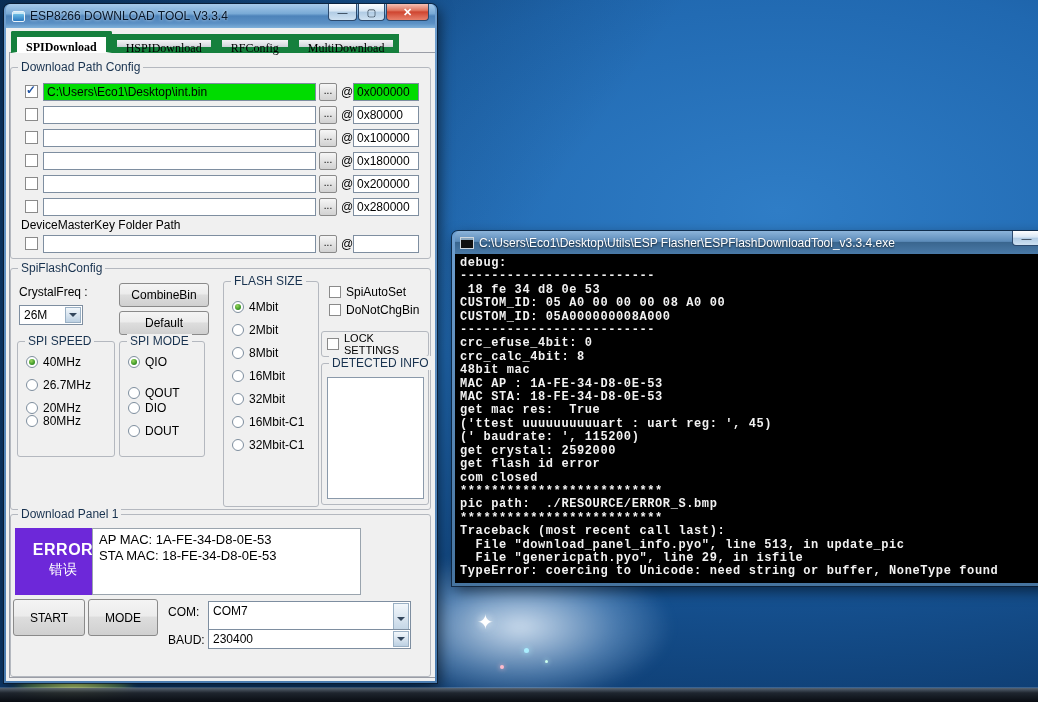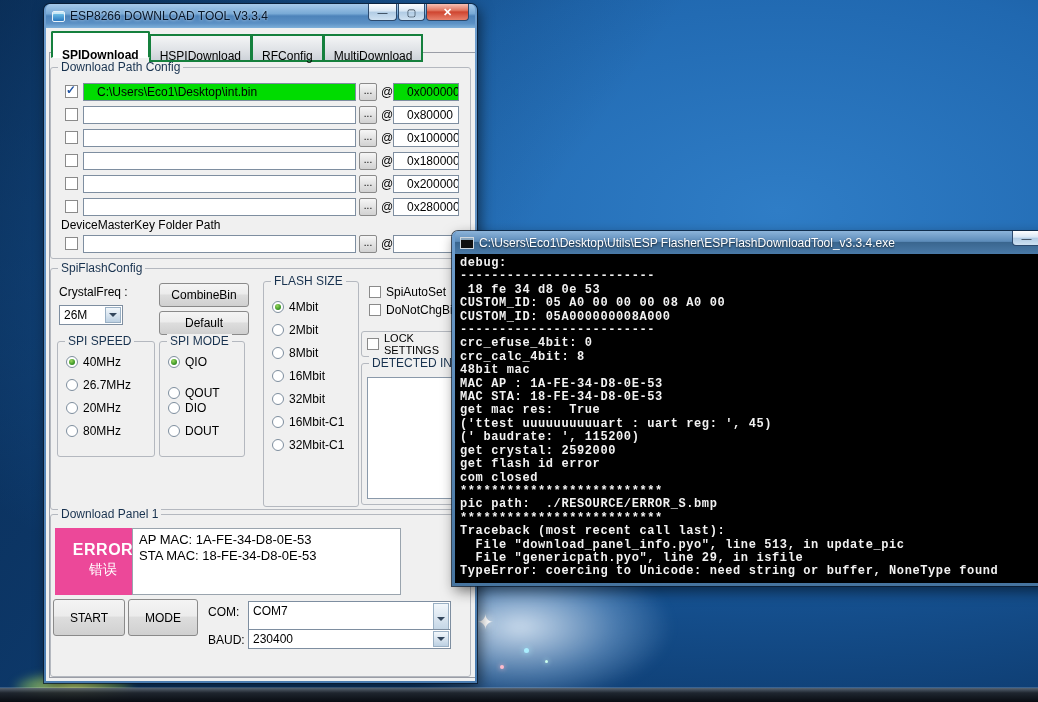--- a/index.html
+++ b/index.html
@@ -34,40 +34,40 @@
   .wbtn.max { width:27px; }
   .wbtn.close { width:43px; color:#fff; font-weight:bold; font-size:11px;
     background:linear-gradient(180deg,#f6c0b4 0%,#e0755f 40%,#cf4530 50%,#e8826d 100%); }
   .app-icon { width:13px; height:11px; margin-right:5px; flex:none; border:1px solid #e8f2fa; border-radius:2px;
     background:linear-gradient(180deg,#7fd0f0,#2a78c0); box-shadow:inset 0 2px 0 rgba(255,255,255,.6); }
   .con-icon { width:14px; height:12px; margin-right:5px; flex:none; background:#101010; border:1px solid #cfd8df;
     box-shadow:inset 0 2px 0 #8aa6bd; }
 
   
   .esp-win { left:4px; top:4px; width:433px; height:679px; padding:0 2px 2px;
-    background:linear-gradient(180deg,#6f9fcf,#4a7cb0);margin-left:40px; }
+    background:linear-gradient(180deg,#6f9fcf,#4a7cb0); }
   .esp-body { position:relative; height:653px; background:#f0f0f0; overflow:hidden; }
   .tabpage-border { position:absolute; left:3px; top:24px; width:427px; height:626px; border:1px solid #9a9da6; pointer-events:none; }
 
   .tabs { position:absolute; left:5px; top:6px; display:flex; z-index:3; }
-  .tab { height:19px; line-height:17px; padding:12px 9px; border:2px solid #15803d; margin-right:-1px; font-size:12px;
-    background:linear-gradient(#f4f5f6,#dfe2e6 60%,#cdd2d8); }
+  .tab { height:19px; line-height:17px; padding:0 9px; border:6px solid #15803d; margin-right:-1px; font-size:12px;
+    background:linear-gradient(#f4f5f6,#dfe2e6 60%,#cdd2d8);font-family:Liberation Serif, serif; }
   .tab.active { height:22px; margin-top:-3px; line-height:20px; background:#fff; font-weight:bold;
     border-bottom:1px solid #fff; z-index:4; border-radius:2px 2px 0 0; }
 
   .group { position:absolute; border:1px solid #b4b8bf; border-radius:3px; }
   .glabel { position:absolute; top:-8px; left:7px; background:#f0f0f0; padding:0 3px; font-size:12px; color:#18324f; white-space:nowrap; }
 
   .g-dpc { left:4px; top:39px; width:421px; height:192px; }
   .dl-row { position:absolute; left:0; width:100%; height:18px; }
   .cb { width:13px; height:13px; border:1px solid #8a8a8a; background:#fff; position:relative; flex:none; }
   .cb .ck { position:absolute; left:0; top:-3px; font-size:12px; font-weight:bold; color:#2456a4; }
   .row-cb { position:absolute; left:14px; top:2px; }
   .tfield { position:absolute; height:18px; border:1px solid #7e8ea0; background:#fff; font-size:12px; line-height:16px;
-    padding:0 13px; overflow:hidden; white-space:nowrap; }
+    padding:0 3px; overflow:hidden; white-space:nowrap; }
   .tfield.green { background:#00dc00; }
   .f-path { left:32px; top:0; width:273px; }
   .browse { position:absolute; left:308px; top:0; width:18px; height:18px; border:1px solid #8a8a8a; border-radius:2px;
     background:linear-gradient(#f6f6f6,#e3e3e3 50%,#d2d2d2); font-size:10px; line-height:14px; text-align:center; }
   .at { position:absolute; left:330px; top:2px; font-size:12px; }
   .f-addr { left:342px; top:0; width:66px; }
   .mk-label { position:absolute; left:10px; top:150px; font-size:12px; }
 
   .g-sfc { left:4px; top:240px; width:421px; height:242px; }
   .crystal-label { position:absolute; left:8px; top:16px;text-align:right; }
@@ -93,21 +93,21 @@
   .opt1 { left:318px; top:16px; }
   .opt2 { left:318px; top:34px; }
   .lockbox { position:absolute; left:310px; top:62px; width:108px; height:26px; border:1px solid #b4b8bf; border-radius:3px;
     display:flex; align-items:center; padding-left:5px; }
   .lockbox .cb { width:12px; height:12px; margin-right:5px; }
   .lockbox .ltext { font-size:11px; }
   .sub.detected { left:310px; top:94px; width:108px; height:142px; }
   .listbox { position:absolute; left:5px; top:13px; width:97px; height:122px; border:1px solid #8a99aa; background:#fff; }
 
   .g-dp1 { left:4px; top:486px; width:421px; height:163px; }
-  .error-box { position:absolute; left:4px; top:13px; width:96px; height:67px; background:#ec4899; color:#fff; text-align:center; }
+  .error-box { position:absolute; left:4px; top:13px; width:96px; height:67px; background:#6d28d9; color:#fff; text-align:center; }
   .error-word { font-size:16px; font-weight:bold; margin-top:13px; letter-spacing:.5px; }
   .error-cn { font-size:14px; margin-top:2px; }
   .info-box { position:absolute; left:81px; top:13px; width:269px; height:67px; border:1px solid #9aa4ae; background:#fff;
     padding:3px 6px; font-size:13px; line-height:16px; }
   .startbtn { left:2px; top:84px; width:72px; height:37px; }
   .stopbtn { left:77px; top:84px; width:70px; height:37px; }
   .com-label { position:absolute; left:157px; top:90px; }
   .baud-label { position:absolute; left:157px; top:118px; }
   .com-combo { left:197px; top:86px; width:203px; height:36px; }
   .baud-combo { left:197px; top:114px; width:203px; height:20px; }
@@ -246,21 +246,21 @@
               <span>40MHz</span>
             </div>
           <div class="radio-row" style="top:36px">
               <span class="radio"></span>
               <span>26.7MHz</span>
             </div>
           <div class="radio-row" style="top:59px">
               <span class="radio"></span>
               <span>20MHz</span>
             </div>
-          <div class="radio-row" style="top:82px">
+          <div class="radio-row" style="top:72px">
               <span class="radio"></span>
               <span>80MHz</span>
             </div>
         </div>
 
         <div class="group sub mode">
           <span class="glabel">SPI MODE</span>
           <div class="radio-row" style="top:13px">
               <span class="radio sel"></span>
               <span>QIO</span>

